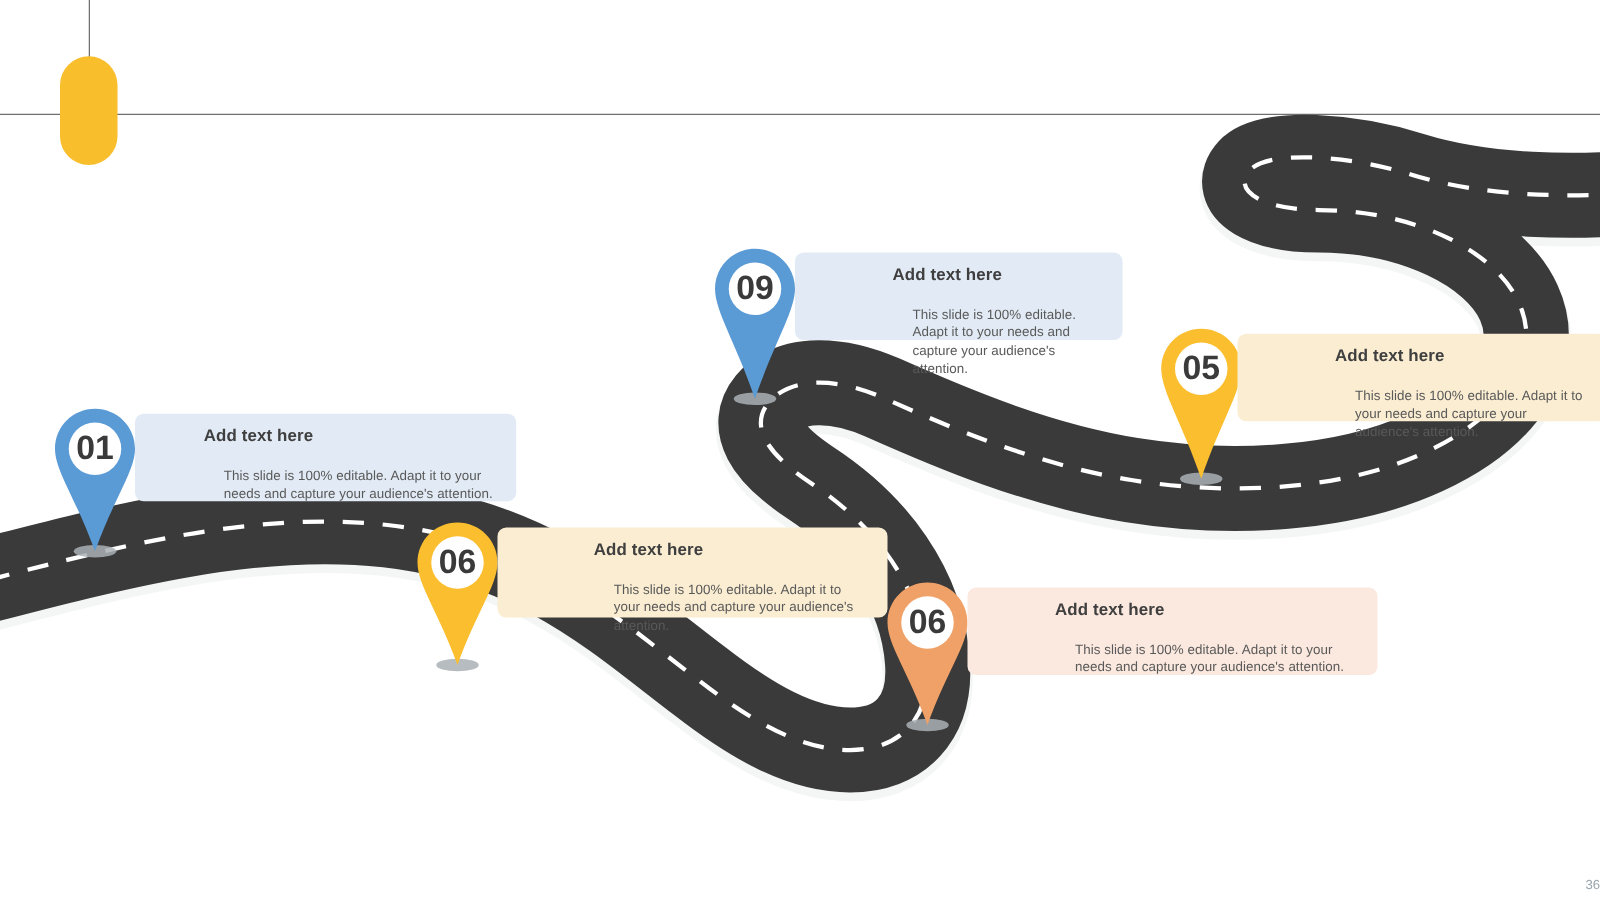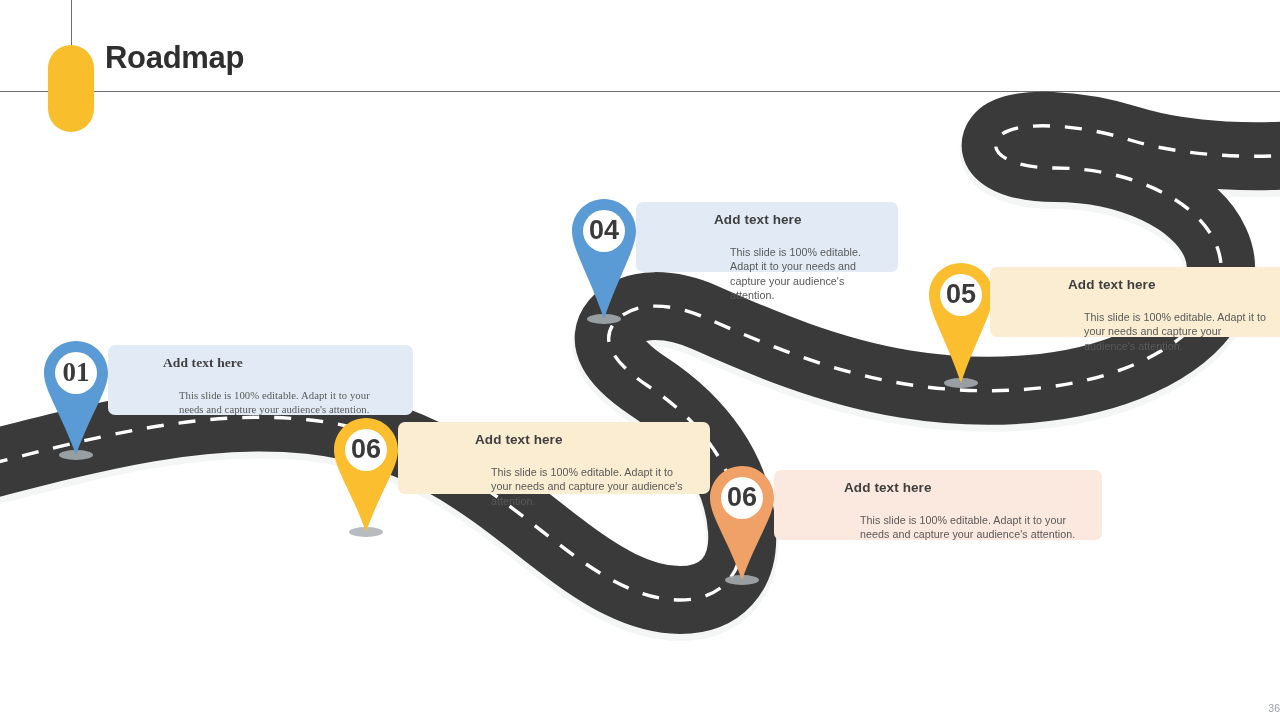--- a/index.html
+++ b/index.html
@@ -64,21 +64,20 @@
   }
 </style>
 </head>
 <body>
 
 <div class="slide">
 
   <div class="hdr-vline"></div>
   <div class="hdr-rule"></div>
   <div class="hdr-pill"></div>
-  <div class="hdr-title">Roadmap</div>
 
   <svg class="road-svg" viewBox="0 0 1280 720">
     <defs>
       <path id="roadpath" d="M -40 472
            C 90 438, 200 408, 310 420
            C 430 433, 500 500, 560 545
            C 600 576, 640 600, 680 600
            C 720 600, 745 575, 742 530
            C 738 470, 700 420, 648 386
            C 612 362, 600 340, 615 322
@@ -94,21 +93,21 @@
            C 600 576, 640 600, 680 600"></path>
     </defs>
 
     <use href="#roadpath" stroke="#cfd4d8" stroke-width="72" fill="none" stroke-linecap="butt" opacity="0.22" transform="translate(0,5)"></use>
 
     <use href="#roadpath" stroke="#3a3a3a" stroke-width="68" fill="none" stroke-linecap="butt"></use>
 
     <use href="#roadpath" stroke="#ffffff" stroke-width="3.4" fill="none" stroke-dasharray="17 15" stroke-linecap="butt"></use>
   </svg>
 
-  <div class="marker" style="left:43px;top:339px;width:400px;height:150px;font-family:Liberation Serif, serif;">
+  <div class="marker" style="left:43px;top:325px;width:400px;height:150px;">
     <svg class="pin" width="66" height="122" viewBox="0 0 66 122">
       <ellipse cx="33" cy="116" rx="17" ry="5" fill="#a9b0b5" opacity="0.85"></ellipse>
       <path d="M33 2 C15.3 2 1 16.3 1 34 C1 52 18 74 33 116 C48 74 65 52 65 34 C65 16.3 50.7 2 33 2 Z" fill="#5B9BD5"></path>
       <circle cx="33" cy="34" r="21" fill="#ffffff"></circle>
     </svg>
     <div class="pin-num">01</div>
     <div class="callout" style="left:65px;top:6px;width:305px;height:70px;background:#E2EBF5;padding-left:55px;">
       <h4>Add text here</h4>
       <p>This slide is 100% editable.  Adapt it to your needs and capture your audience's attention.</p>
     </div>
@@ -139,21 +138,21 @@
       <p>This slide is 100% editable.  Adapt it to your needs and capture your audience's attention.</p>
     </div>
   </div>
 
   <div class="marker" style="left:571px;top:197px;width:400px;height:150px;">
     <svg class="pin" width="66" height="128" viewBox="0 0 66 128">
       <ellipse cx="33" cy="122" rx="17" ry="5" fill="#a9b0b5" opacity="0.85"></ellipse>
       <path d="M33 2 C15.3 2 1 16.3 1 34 C1 52 18 78 33 122 C48 78 65 52 65 34 C65 16.3 50.7 2 33 2 Z" fill="#5B9BD5"></path>
       <circle cx="33" cy="34" r="21" fill="#ffffff"></circle>
     </svg>
-    <div class="pin-num">04</div>
+    <div class="pin-num">09</div>
     <div class="callout" style="left:65px;top:5px;width:262px;height:70px;background:#E2EBF5;padding-left:78px;">
       <h4>Add text here</h4>
       <p>This slide is 100% editable.  Adapt it to your needs and capture your audience's attention.</p>
     </div>
   </div>
 
   <div class="marker" style="left:928px;top:261px;width:400px;height:150px;">
     <svg class="pin" width="66" height="128" viewBox="0 0 66 128">
       <ellipse cx="33" cy="122" rx="17" ry="5" fill="#a9b0b5" opacity="0.85"></ellipse>
       <path d="M33 2 C15.3 2 1 16.3 1 34 C1 52 18 78 33 122 C48 78 65 52 65 34 C65 16.3 50.7 2 33 2 Z" fill="#FBBE2E"></path>

